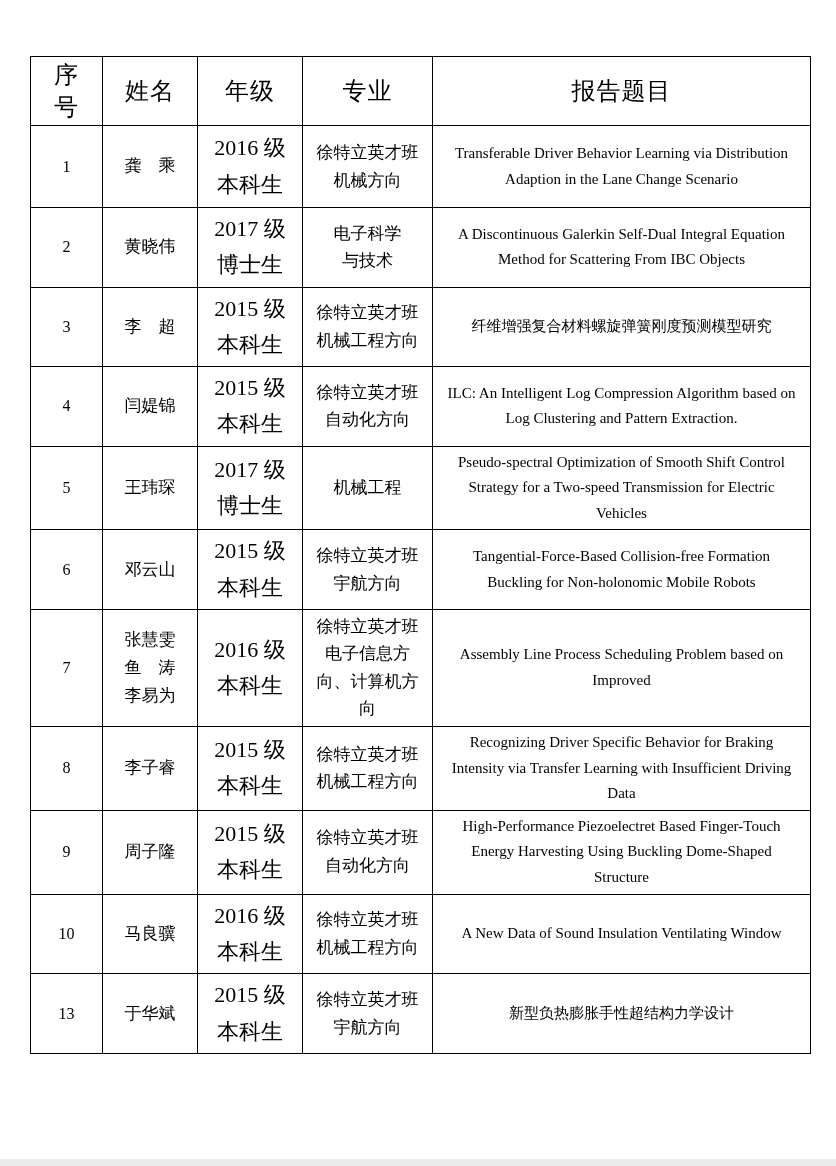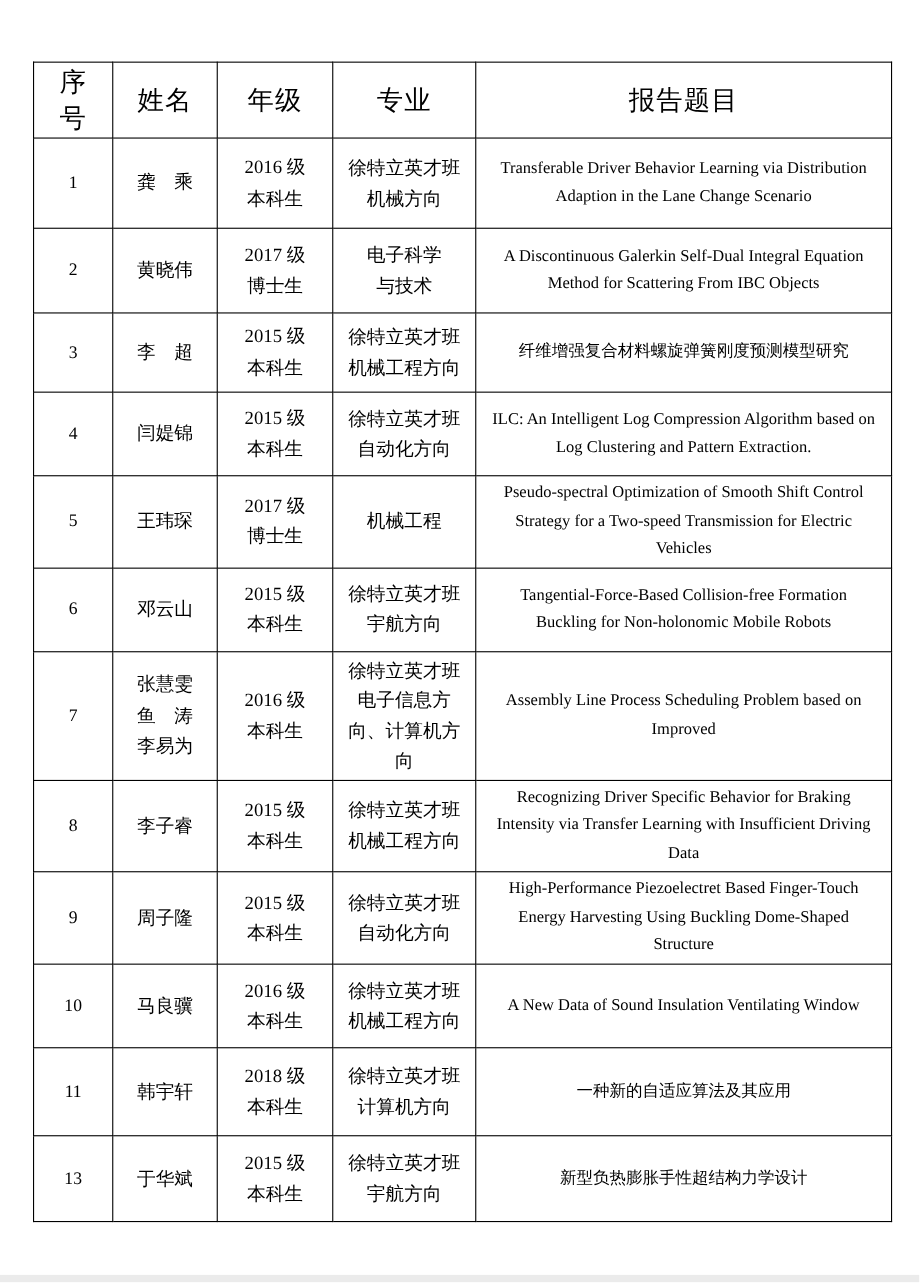--- a/index.html
+++ b/index.html
@@ -35,21 +35,21 @@
   .report-table th {
     font-size: 24px;
     font-weight: normal;
     letter-spacing: 1px;
     height: 47px;
     padding: 2px 20px;
   }
   .report-table td { padding: 3px 6px; }
   td.cell-no    { font-size: 16px; }
   td.cell-name  { font-size: 17px; line-height: 1.65; }
-  td.cell-grade { font-size: 17px; line-height: 1.65; }
+  td.cell-grade { font-size: 22px; line-height: 1.65; }
   td.cell-major { font-size: 17px; line-height: 1.62; }
   td.cell-title { font-size: 15px; line-height: 1.7; padding: 3px 12px; }
   
   tbody tr:nth-child(1)  { height: 82px; }
   tbody tr:nth-child(2)  { height: 77px; }
   tbody tr:nth-child(3)  { height: 72px; }
   tbody tr:nth-child(4)  { height: 76px; }
   tbody tr:nth-child(5)  { height: 80px; }
   tbody tr:nth-child(6)  { height: 76px; }
   tbody tr:nth-child(7)  { height: 108px; }
@@ -174,29 +174,20 @@
         <tr>
       <td class="cell-no">10</td>
       <td class="cell-name">马良骥</td>
       <td class="cell-grade">2016 级
 本科生</td>
       <td class="cell-major">徐特立英才班
 机械工程方向</td>
       <td class="cell-title">A New Data of Sound Insulation Ventilating Window</td>
     </tr>
         <tr>
-      <td class="cell-no">11</td>
-      <td class="cell-name">韩宇轩</td>
-      <td class="cell-grade">2018 级
-本科生</td>
-      <td class="cell-major">徐特立英才班
-计算机方向</td>
-      <td class="cell-title">一种新的自适应算法及其应用</td>
-    </tr>
-        <tr>
       <td class="cell-no">13</td>
       <td class="cell-name">于华斌</td>
       <td class="cell-grade">2015 级
 本科生</td>
       <td class="cell-major">徐特立英才班
 宇航方向</td>
       <td class="cell-title">新型负热膨胀手性超结构力学设计</td>
     </tr>
       </tbody>
   </table>

